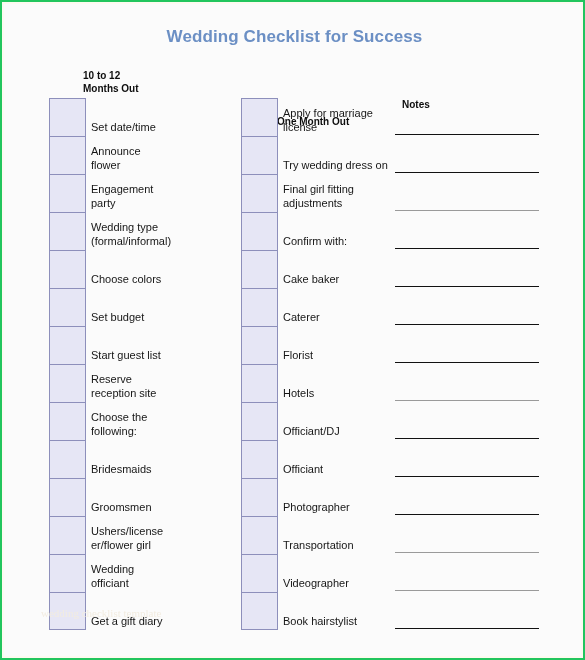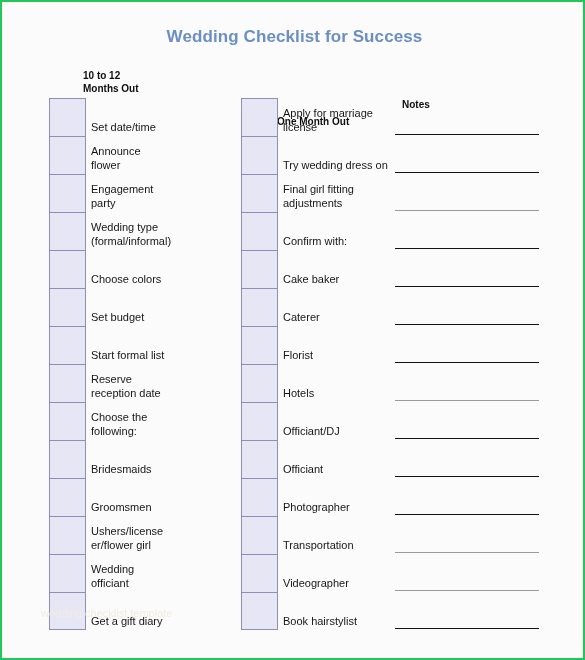--- a/index.html
+++ b/index.html
@@ -129,21 +129,21 @@
   }
 
   
   #watermark {
     position: absolute;
     left: 32px;
     top: 598px;
     width: 190px;
     font-size: 11px;
     color: #f2ece0;
-    font-family: Liberation Sans, sans-serif;
+    font-family: Liberation Serif, serif;
     white-space: nowrap;
     user-select: none;
   }
 </style>
 </head>
 <body>
 
 <div id="page-frame">
   <div id="sheet">
 
@@ -179,26 +179,26 @@
         <div class="check-row">
           <div class="checkbox"></div>
           <div class="row-label">Choose colors</div>
         </div>
         <div class="check-row">
           <div class="checkbox"></div>
           <div class="row-label">Set budget</div>
         </div>
         <div class="check-row">
           <div class="checkbox"></div>
-          <div class="row-label">Start formal list</div>
+          <div class="row-label">Start guest list</div>
         </div>
         <div class="check-row">
           <div class="checkbox"></div>
           <div class="row-label">Reserve
-reception date</div>
+reception site</div>
         </div>
         <div class="check-row">
           <div class="checkbox"></div>
           <div class="row-label">Choose the
 following:</div>
         </div>
         <div class="check-row">
           <div class="checkbox"></div>
           <div class="row-label">Bridesmaids</div>
         </div>

